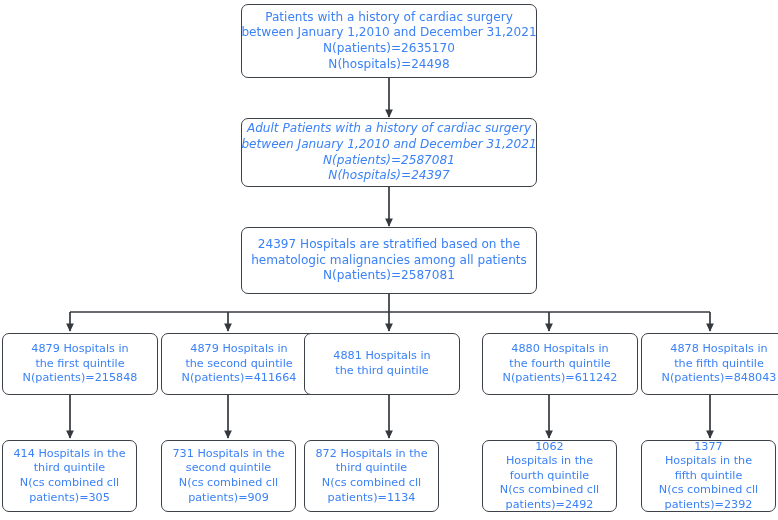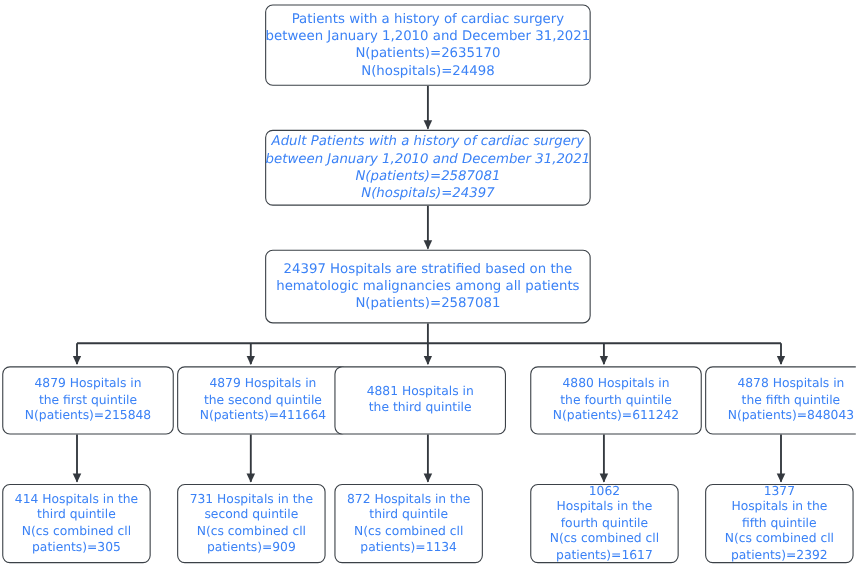--- a/index.html
+++ b/index.html
@@ -171,21 +171,21 @@
     <span class="ln">872 Hospitals in the</span>
     <span class="ln">third quintile</span>
     <span class="ln">N(cs combined cll</span>
     <span class="ln">patients)=1134</span>
   </div>
   <div class="node outcome col4">
     <span class="ln">1062</span>
     <span class="ln">Hospitals in the</span>
     <span class="ln">fourth quintile</span>
     <span class="ln">N(cs combined cll</span>
-    <span class="ln">patients)=1617</span>
+    <span class="ln">patients)=2492</span>
   </div>
   <div class="node outcome col5">
     <span class="ln">1377</span>
     <span class="ln">Hospitals in the</span>
     <span class="ln">fifth quintile</span>
     <span class="ln">N(cs combined cll</span>
     <span class="ln">patients)=2392</span>
   </div>
 
 </div>

